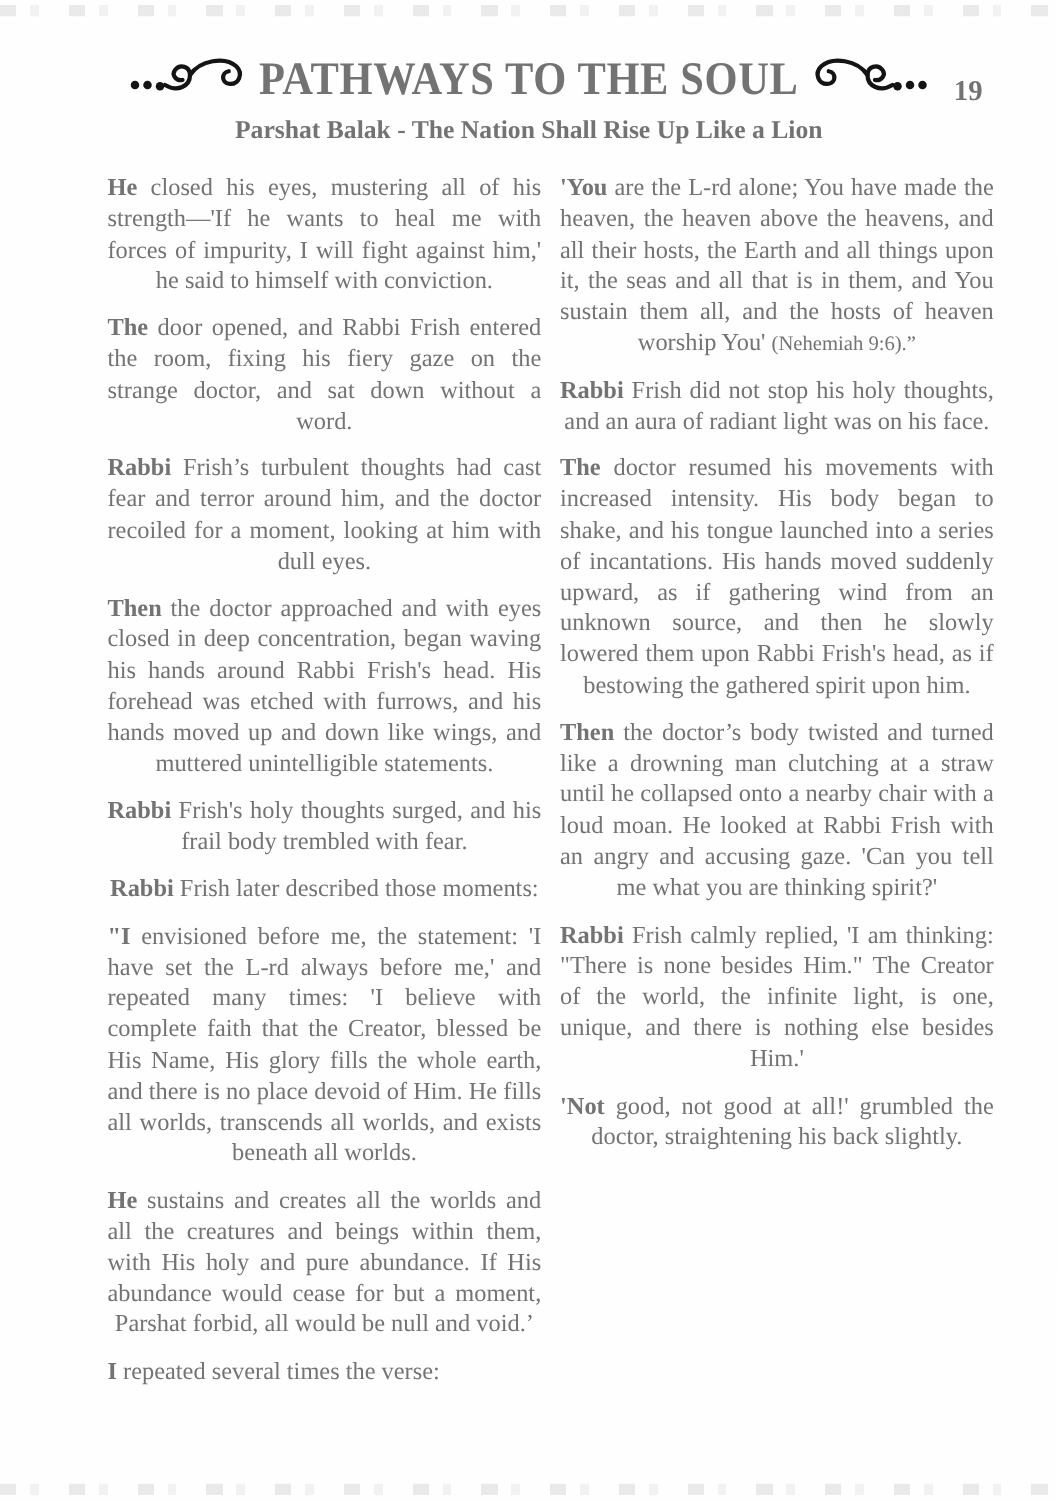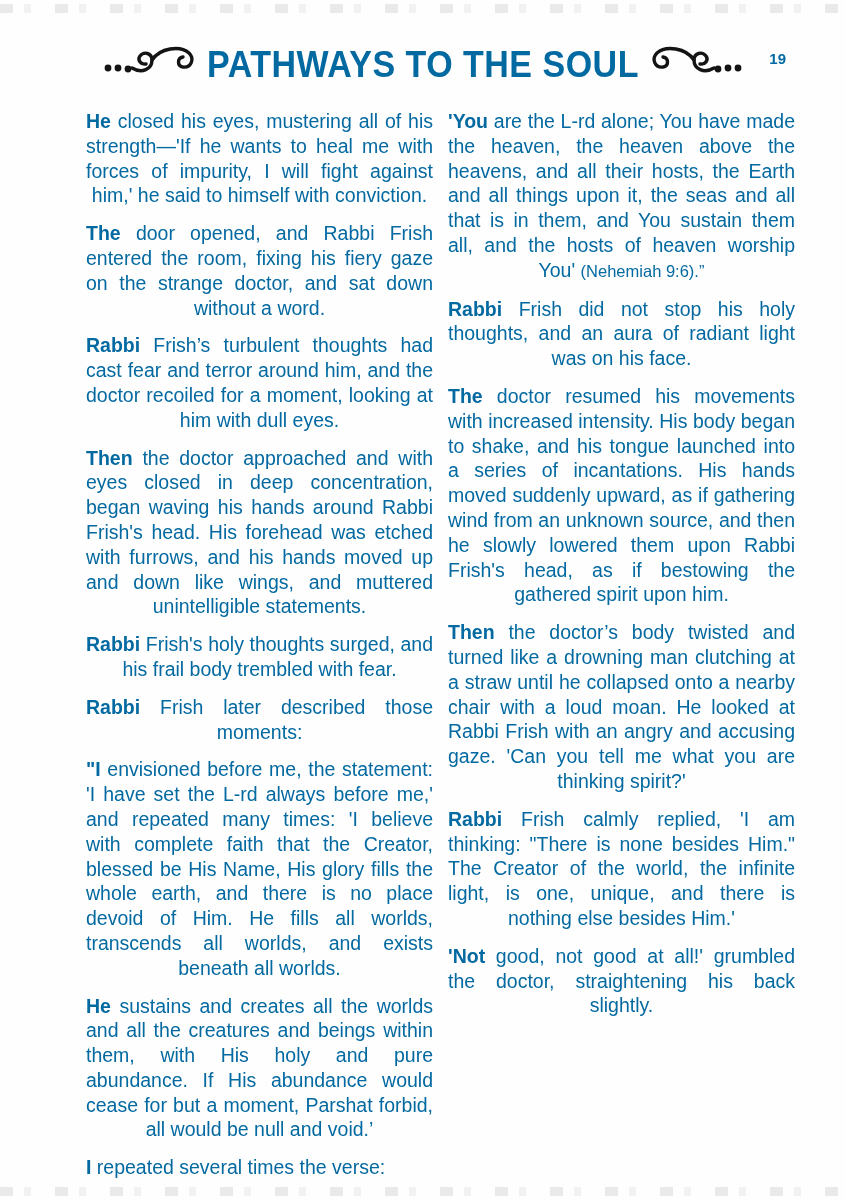--- a/index.html
+++ b/index.html
@@ -2,22 +2,22 @@
 <html><head>
 <meta charset="utf-8">
 <style>
   html,body{margin:0;padding:0;background:#ffffff;}
   #page{
     position:relative;
     width:846px;height:1200px;
     margin:0 auto;
     background:#fffefe;
     overflow:hidden;
-    font-family:Liberation Sans, sans-serif;
-    color:#0369a1;
+    font-family:Liberation Serif, serif;
+    color:#737373;
   }
   
   .scan-strip{
     position:absolute;left:0;right:0;height:9px;
     background:
       repeating-linear-gradient(90deg,
         rgba(125,131,138,.30) 0px, rgba(125,131,138,.30) 13px,
         rgba(255,255,255,0) 13px, rgba(255,255,255,0) 24px,
         rgba(125,131,138,.18) 24px, rgba(125,131,138,.18) 31px,
         rgba(255,255,255,0) 31px, rgba(255,255,255,0) 55px);
@@ -31,22 +31,22 @@
     display:flex;align-items:center;justify-content:center;gap:10px;
     height:44px;
   }
   .title{
     font-weight:700;font-size:34px;letter-spacing:.5px;
     transform:scaleY(1.10);display:inline-block;white-space:nowrap;
   }
   .flourish{display:inline-block;}
   .flourish.right svg{transform:scale(-1,1);}
   .page-number{
-    position:absolute;top:8px;right:60px;
-    font-weight:700;font-size:15px;text-align:right;
+    position:absolute;top:18px;right:60px;
+    font-weight:700;font-size:23px;text-align:right;
   }
   .subtitle{
     margin-top:7px;
     font-weight:700;font-size:20.5px;
   }
 
   .columns{
     display:flex;gap:15px;
     padding:0 51px 0 86px;
     margin-top:23px;
@@ -94,20 +94,21 @@
           </g>
           <g fill="#141414">
             <circle cx="7" cy="27" r="3.4"></circle>
             <circle cx="17" cy="27" r="3.4"></circle>
             <circle cx="27" cy="28" r="3.4"></circle>
           </g>
         </svg>
       </span>
     </div>
     <span class="page-number">19</span>
+    <div class="subtitle">Parshat Balak - The Nation Shall Rise Up Like a Lion</div>
   </div>
 
   <div class="columns">
 
     <div class="col">
       <p class="para"><b>He</b> <span>closed his eyes, mustering all of his strength—'If he wants to heal me with forces of impurity, I will fight against him,' he said to himself with conviction.</span></p>
       <p class="para"><b>The</b> <span>door opened, and Rabbi Frish entered the room, fixing his fiery gaze on the strange doctor, and sat down without a word.</span></p>
       <p class="para"><b>Rabbi</b> <span>Frish’s turbulent thoughts had cast fear and terror around him, and the doctor recoiled for a moment, looking at him with dull eyes.</span></p>
       <p class="para"><b>Then</b> <span>the doctor approached and with eyes closed in deep concentration, began waving his hands around Rabbi Frish's head. His forehead was etched with furrows, and his hands moved up and down like wings, and muttered unintelligible statements.</span></p>
       <p class="para"><b>Rabbi</b> <span>Frish's holy thoughts surged, and his frail body trembled with fear.</span></p>

